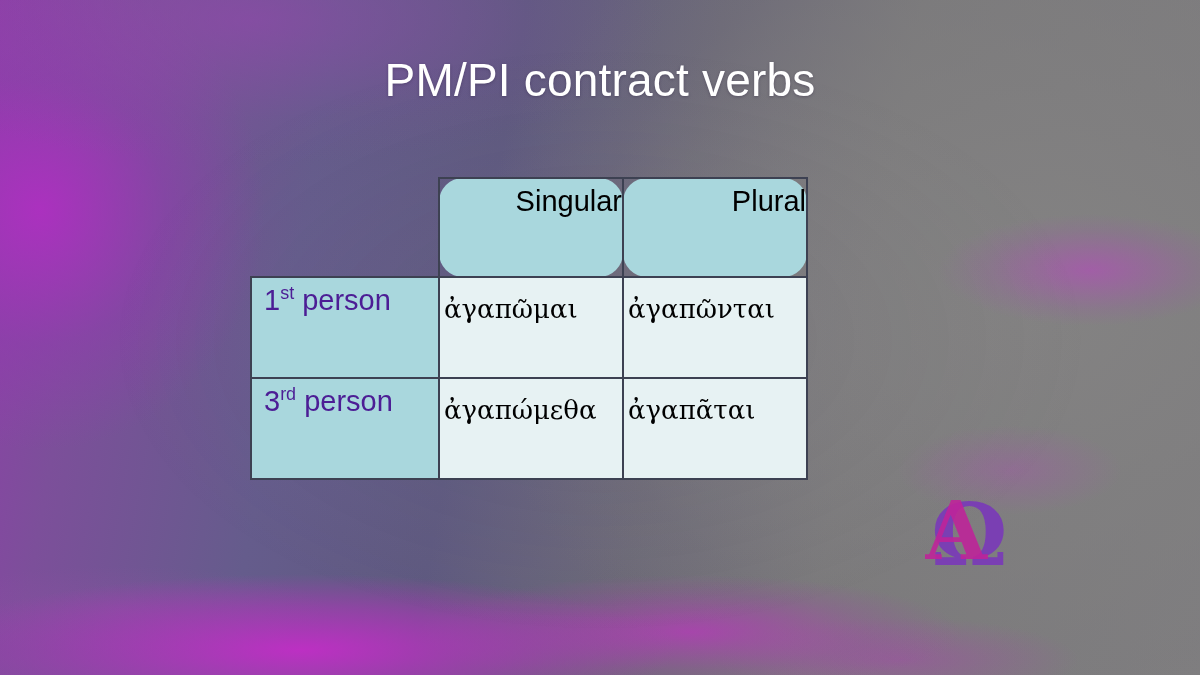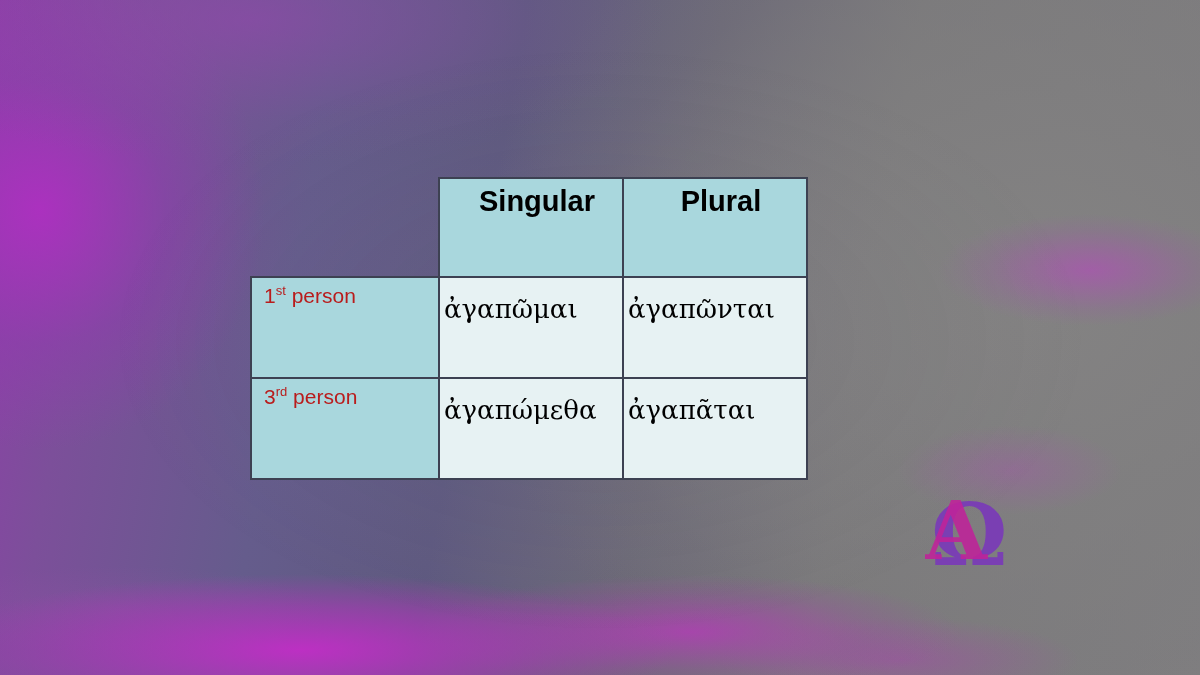--- a/index.html
+++ b/index.html
@@ -135,31 +135,32 @@
     height: 98px;
     border: none !important;
     background: transparent;
   }
   .col-head {
     width: 184px;
     height: 98px;
     background: #a9d7dd;
     color: #000000;
     font-size: 29px;
-    font-weight: 700;
-    text-align: center;
+    font-weight: 400;
+    text-align: right;
     padding: 6px 0 0 12px !important;
     box-sizing: border-box;
+    border-radius: 24px;
   }
   .row-head {
     width: 187px;
     height: 101px;
     background: #a9d7dd;
-    color: #b91c1c;
-    font-size: 21px;
+    color: #4c1d95;
+    font-size: 29px;
     font-weight: 400;
     text-align: left;
     padding: 6px 0 0 12px !important;
     box-sizing: border-box;
     white-space: nowrap;
   }
   .row-head sup {
     font-size: 0.62em;
     vertical-align: super;
     line-height: 0;
@@ -194,20 +195,21 @@
   <div class="bg-layer bg-base"></div>
   <div class="bg-layer bg-gray-right"></div>
   <div class="bg-layer bg-haze-tl"></div>
   <div class="bg-layer bg-haze-top"></div>
   <div class="bg-layer bg-wisp-right"></div>
   <div class="bg-layer bg-wisp-mid"></div>
   <div class="bg-layer bg-streak-bl"></div>
   <div class="bg-layer bg-band-bottom"></div>
   <div class="bg-layer bg-softness"></div>
 
+  <div id="slide-title">PM/PI contract verbs</div>
 
   <table id="verb-table">
     <tbody>
       <tr>
         <td class="corner-cell"></td>
         <th class="col-head">Singular</th>
         <th class="col-head">Plural</th>
       </tr>
 
       <tr>

